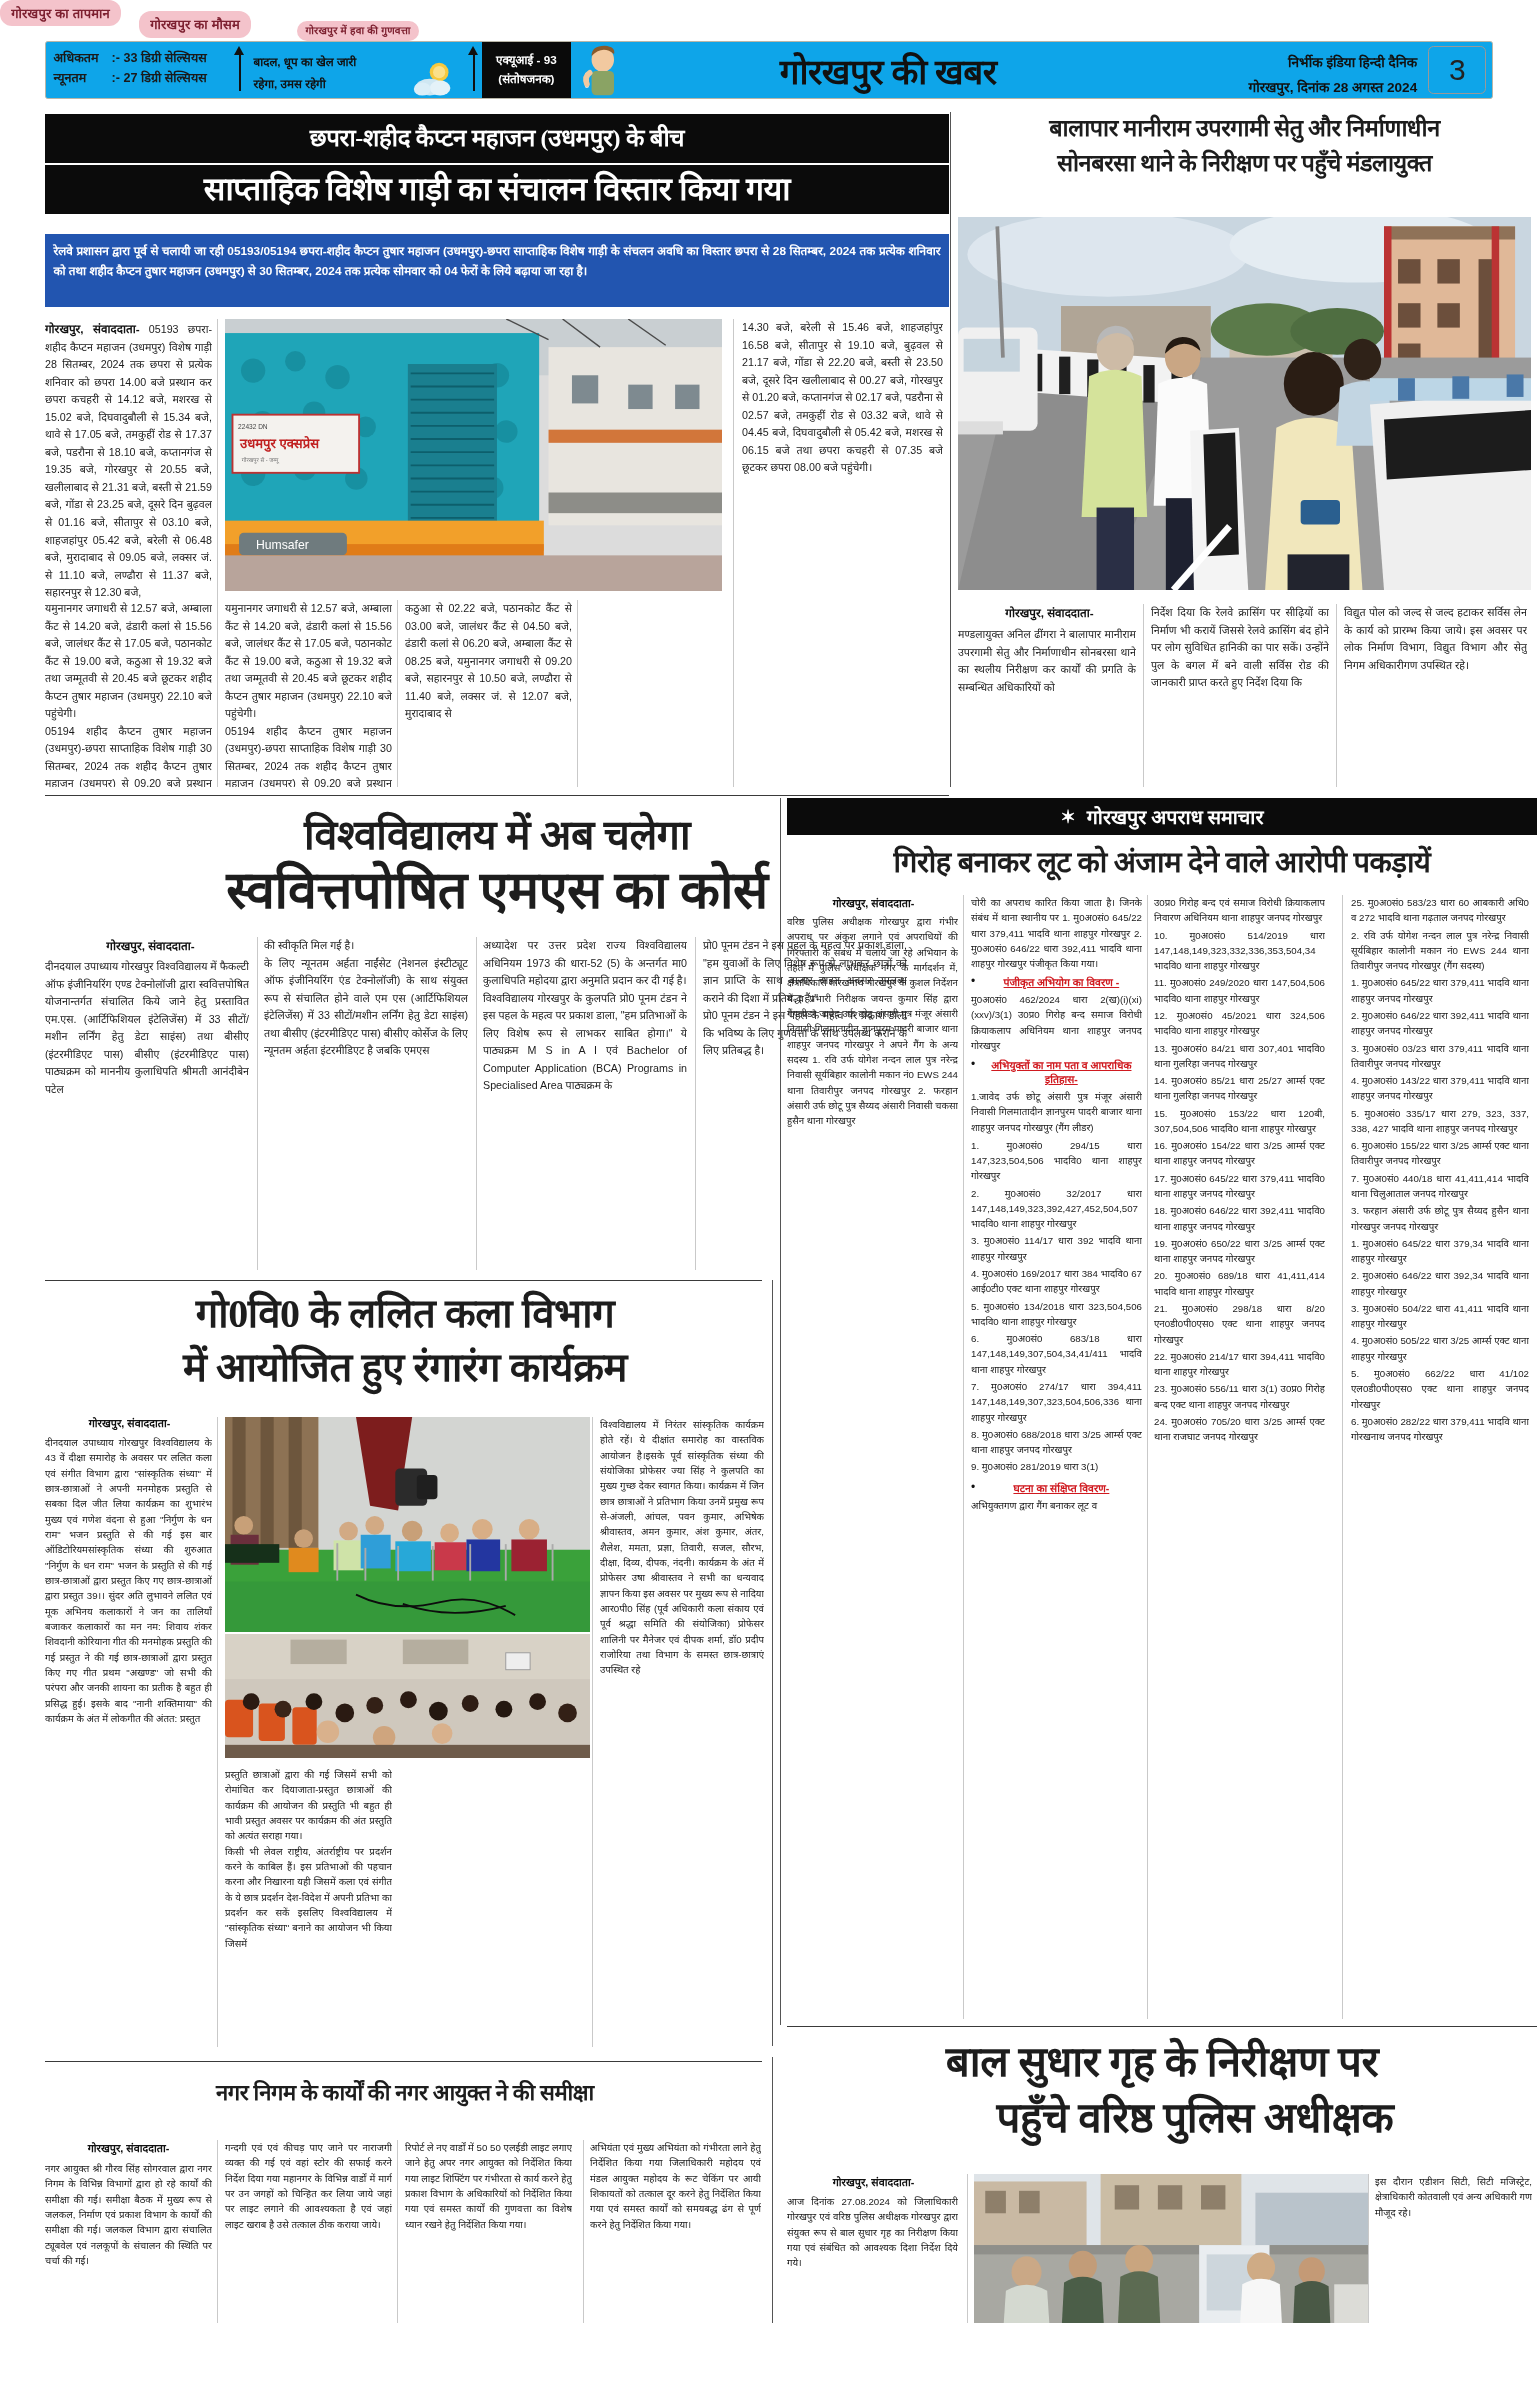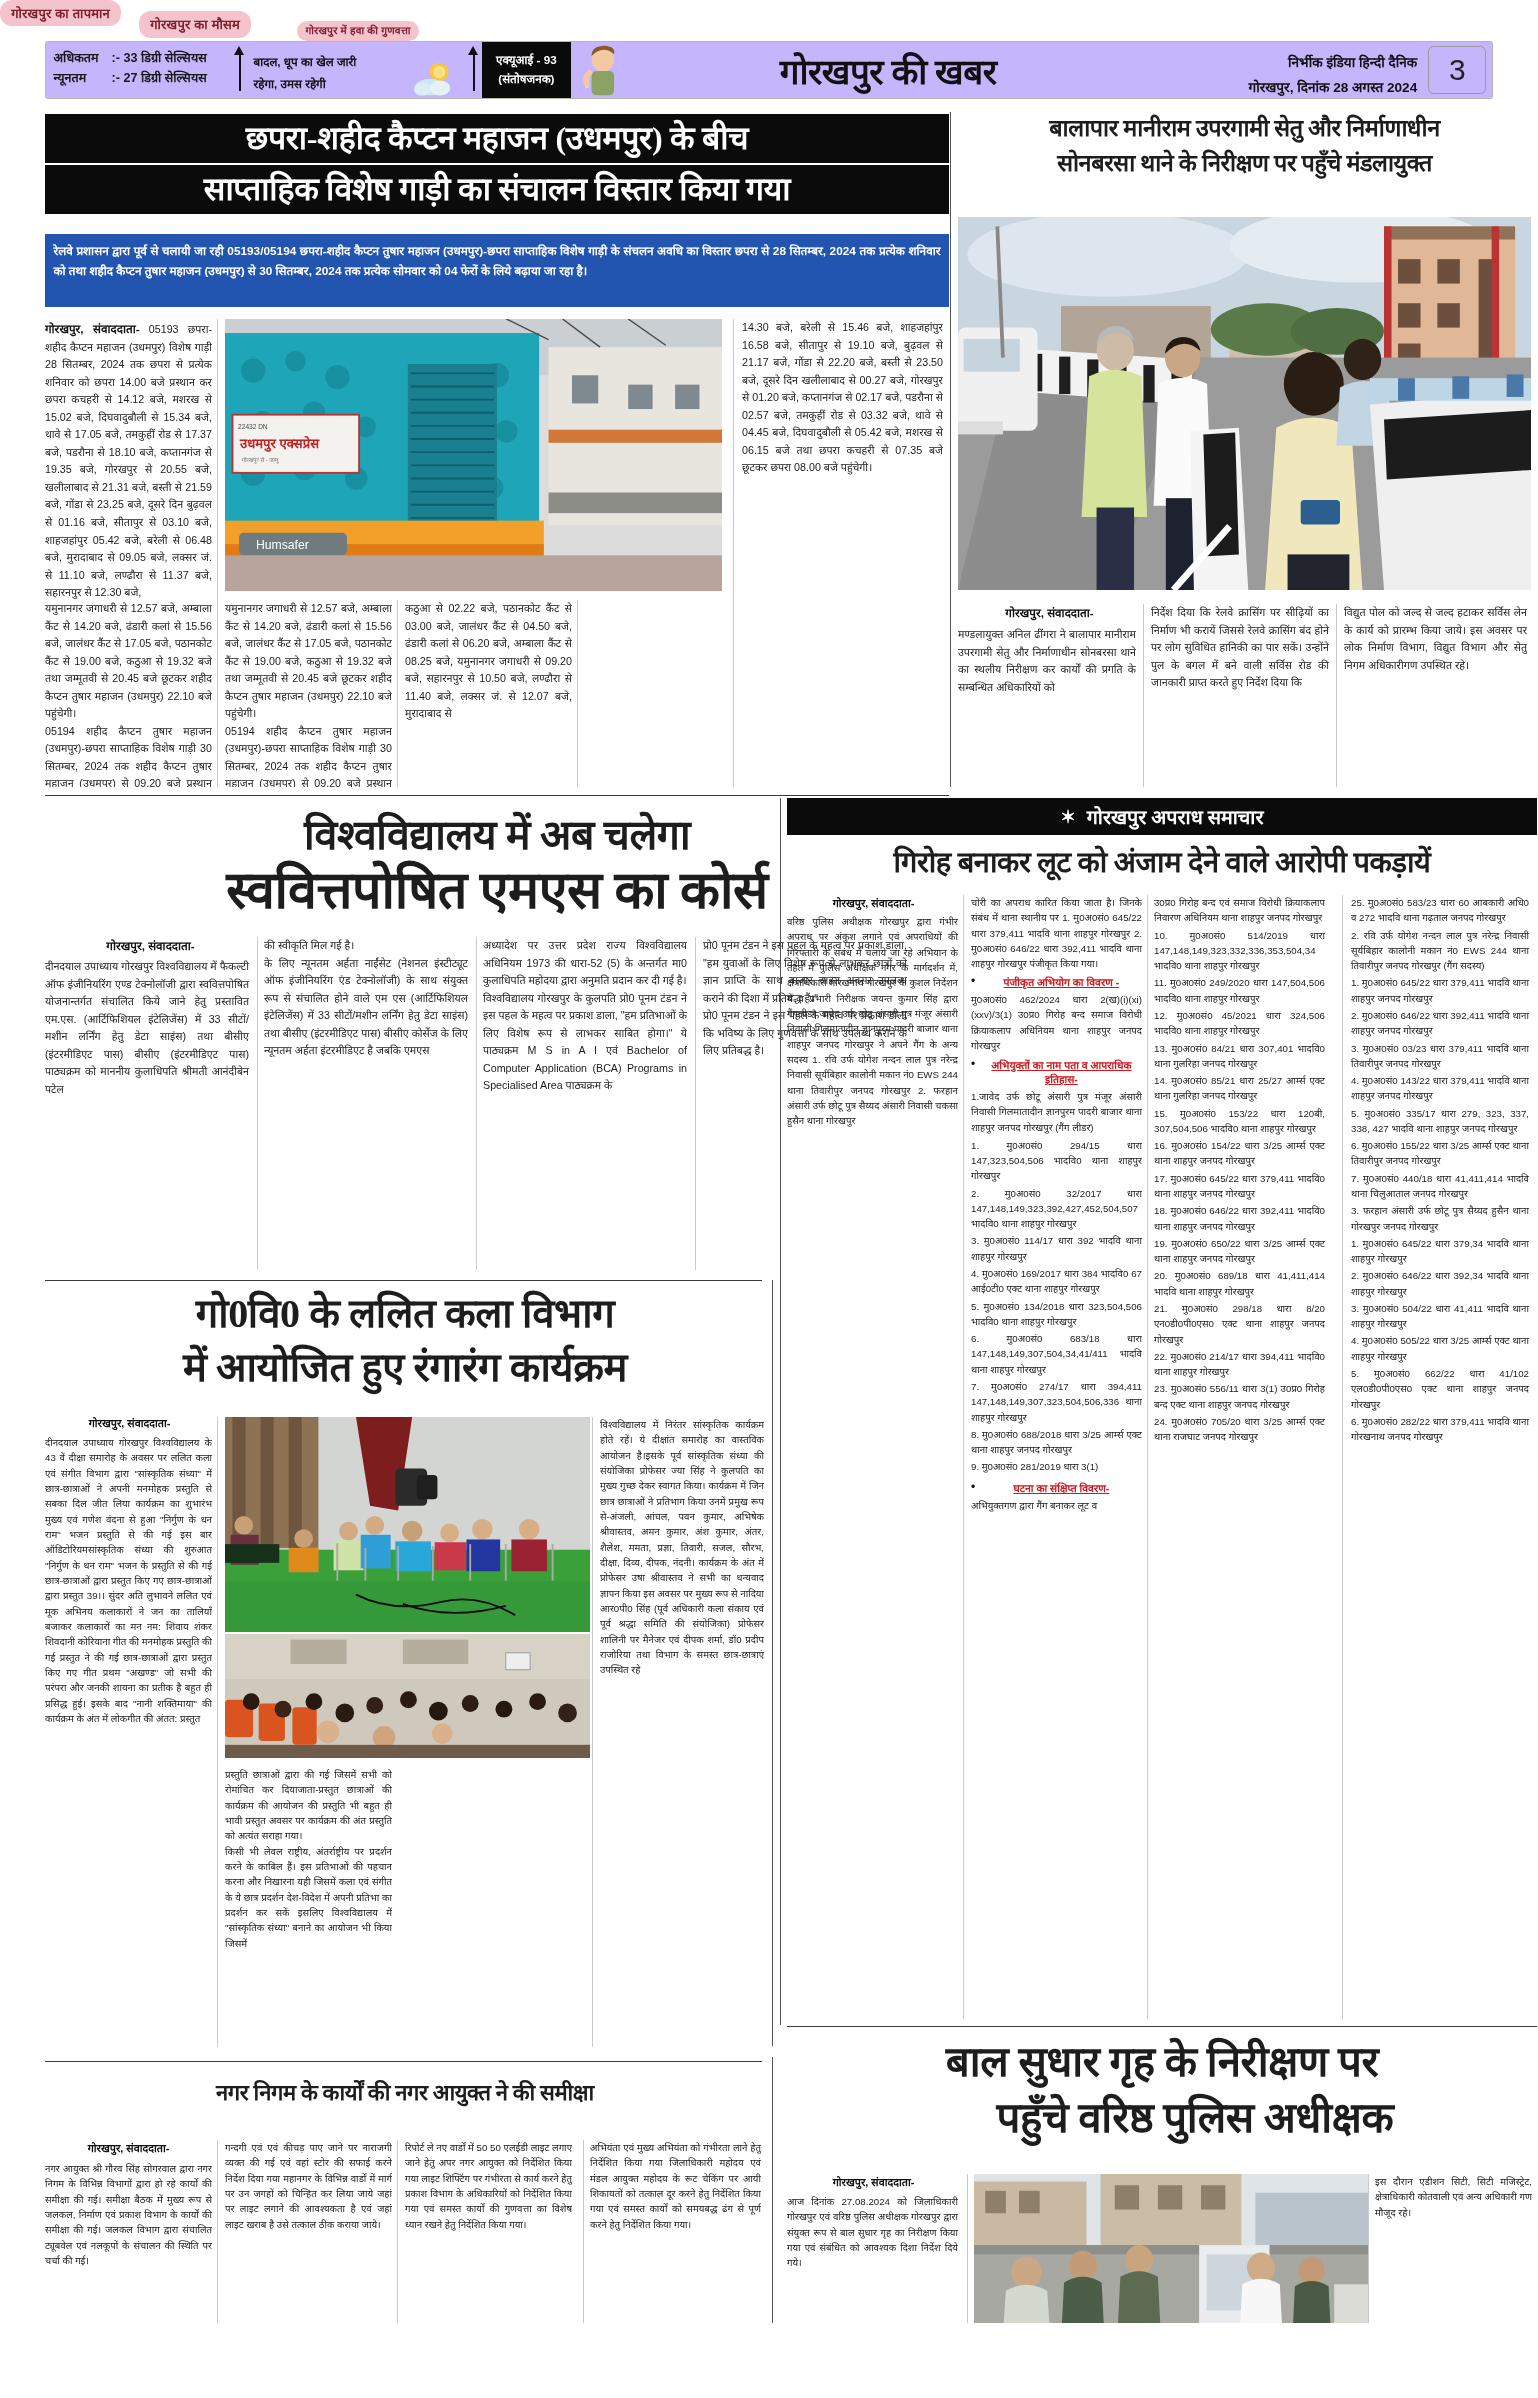--- a/index.html
+++ b/index.html
@@ -14,21 +14,21 @@
     height: 2323px;
     background: #ffffff;
     overflow: hidden;
   }
 
   
   .masthead {
     position: absolute;
     left: 45px; top: 41px;
     width: 1448px; height: 58px;
-    background: #c4b5fd;
+    background: #0ea5e9;
     border: 0.9px solid #b9b6a8;
     border-radius: 2.8px;
     display: flex;
     align-items: stretch;
   }
   .tag {
     position: absolute;
     background: #f4c3cb;
     border-radius: 12px;
     padding: 3.7px 11.2px 4.7px 11.2px;
@@ -195,21 +195,21 @@
 
     <div class="masthead-title">गोरखपुर की खबर</div>
 
     <div class="pub-info">
       <div>निर्भीक इंडिया हिन्दी दैनिक</div>
       <div>गोरखपुर, दिनांक 28 अगस्त  2024</div>
     </div>
     <div class="page-no">3</div>
   </div>
 
-  <div class="hl-black" style="position:absolute;left:45px;top:114px;width:904px;height:49px;font-size:32px;line-height:49px;">छपरा-शहीद कैप्टन महाजन (उधमपुर) के बीच</div>
+  <div class="hl-black" style="position:absolute;left:45px;top:114px;width:904px;height:49px;font-size:24px;line-height:49px;">छपरा-शहीद कैप्टन महाजन (उधमपुर) के बीच</div>
   <div class="hl-black" style="position:absolute;left:45px;top:165px;width:904px;height:49px;font-size:32px;line-height:49px;">साप्ताहिक विशेष गाड़ी का संचालन विस्तार किया गया</div>
 
   <div class="lead-blue" style="position:absolute;left:45px;top:234px;width:904px;height:73px;">रेलवे प्रशासन द्वारा पूर्व से चलायी जा रही 05193/05194 छपरा-शहीद कैप्टन तुषार महाजन (उधमपुर)-छपरा साप्ताहिक विशेष गाड़ी के संचलन अवधि का विस्तार छपरा से 28 सितम्बर, 2024 तक प्रत्येक शनिवार को तथा शहीद कैप्टन तुषार महाजन (उधमपुर) से 30 सितम्बर, 2024 तक प्रत्येक सोमवार को 04 फेरों के लिये बढ़ाया जा रहा है।</div>
 
   <div class="body-col" style="position:absolute;left:45px;top:319px;width:167px;height:468px;">
     <span class="byline">गोरखपुर, संवाददाता-</span>
     <span>05193 छपरा-शहीद कैप्टन महाजन (उधमपुर) विशेष गाड़ी 28 सितम्बर, 2024 तक छपरा से प्रत्येक शनिवार को छपरा 14.00 बजे प्रस्थान कर छपरा कचहरी से 14.12 बजे, मशरख से 15.02 बजे, दिघवादुबौली से 15.34 बजे, थावे से 17.05 बजे, तमकुहीं रोड से 17.37 बजे, पडरौना से 18.10 बजे, कप्तानगंज से 19.35 बजे, गोरखपुर से 20.55 बजे, खलीलाबाद से 21.31 बजे, बस्ती से 21.59 बजे, गोंडा से 23.25 बजे, दूसरे दिन बुढ़वल से 01.16 बजे, सीतापुर से 03.10 बजे, शाहजहांपुर 05.42 बजे, बरेली से 06.48 बजे, मुरादाबाद से 09.05 बजे, लक्सर जं. से 11.10 बजे, लण्ढौरा से 11.37 बजे, सहारनपुर से 12.30 बजे,</span>
   </div>
 
   <div class="photo" style="left:225px;top:319px;width:497px;height:272px;">

